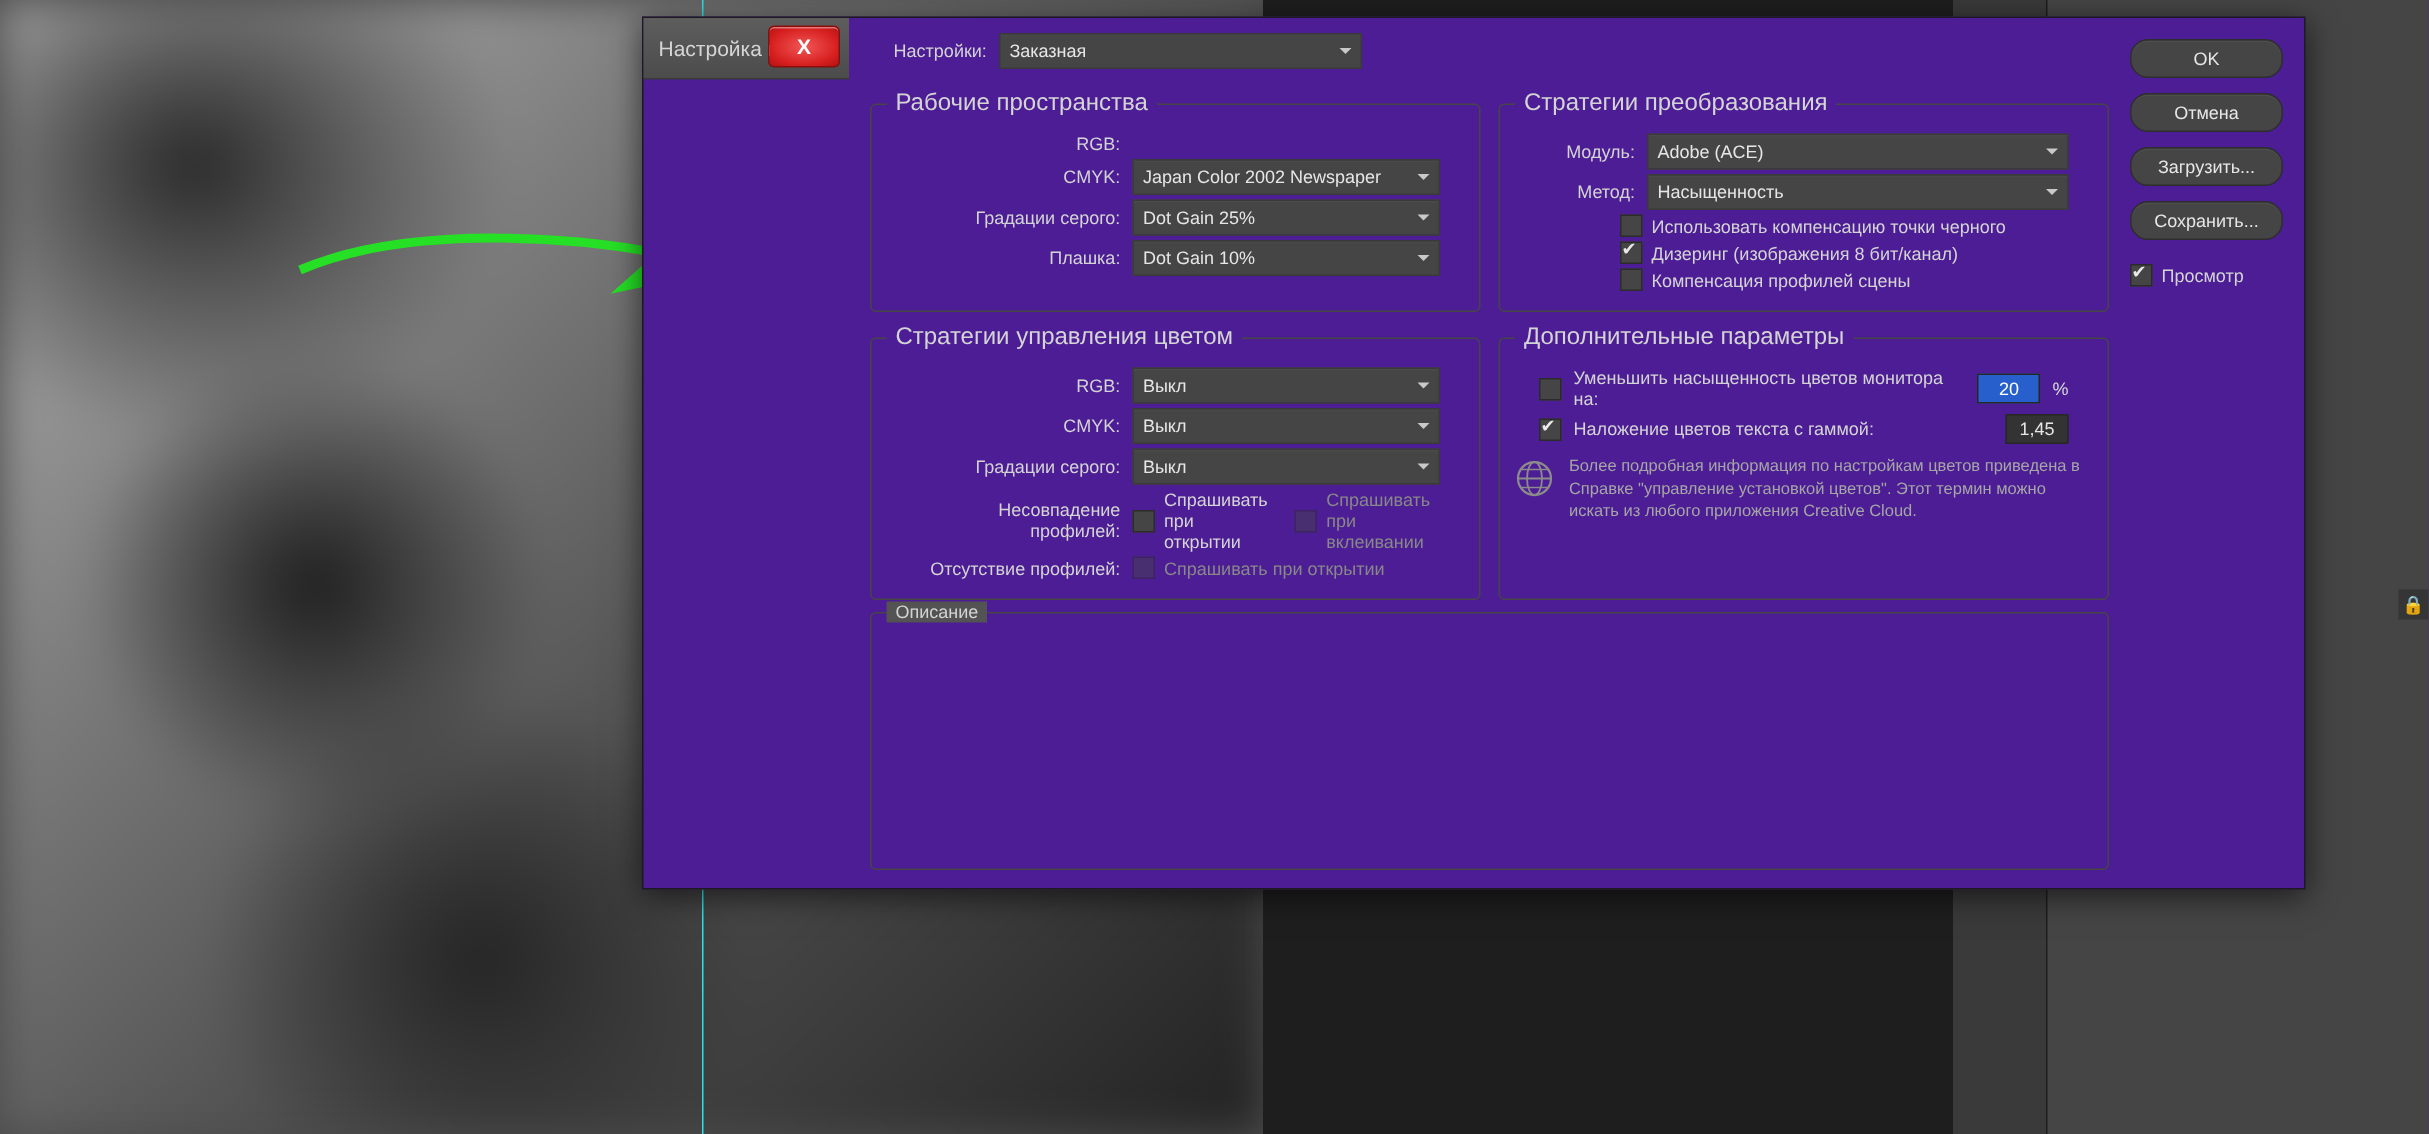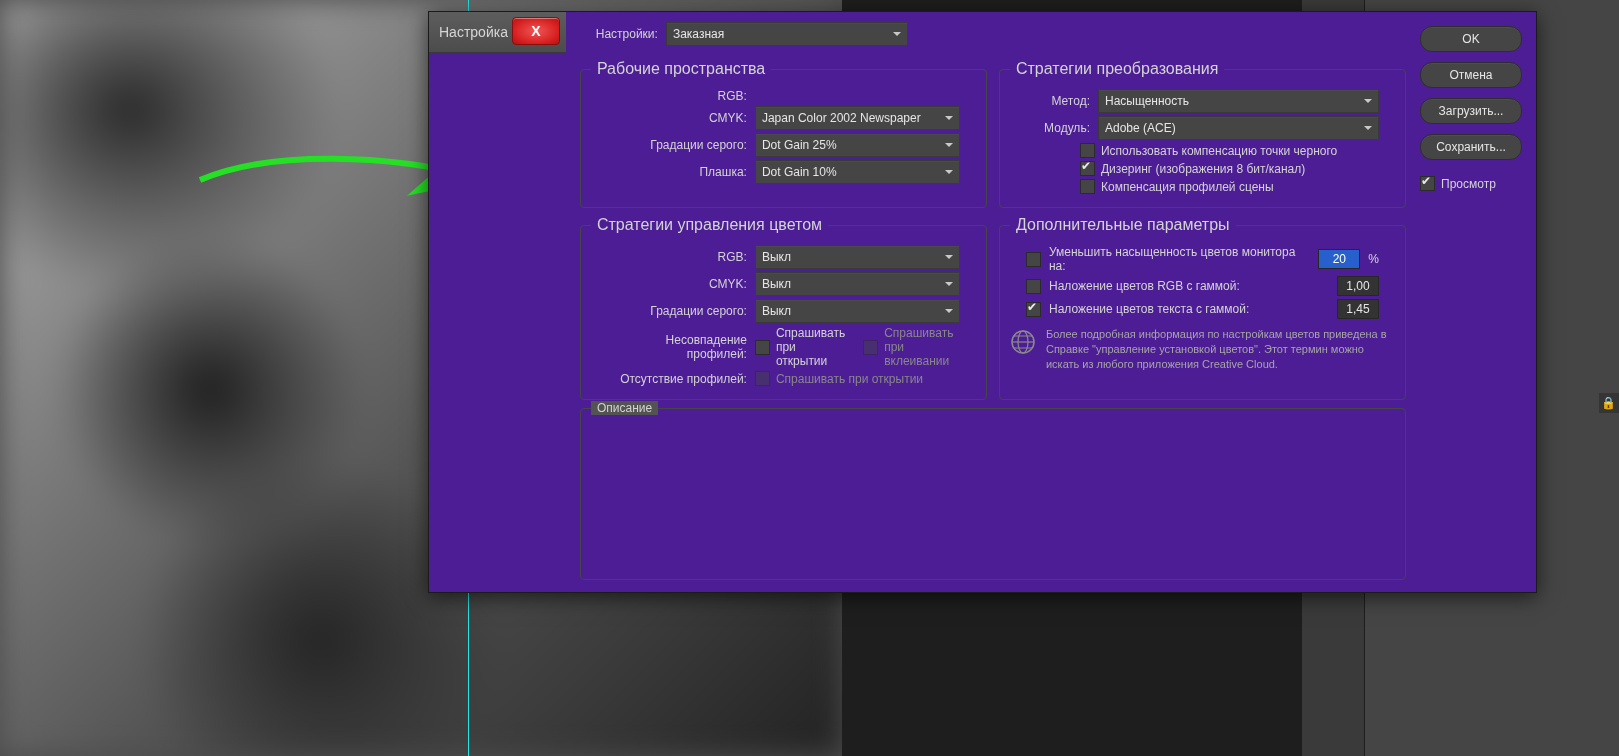--- a/index.html
+++ b/index.html
@@ -380,29 +380,29 @@
             <span class="lbl">Плашка:</span>
             <div class="select">
                 <span>Dot Gain 10%</span>
               </div>
           </div>
         </fieldset>
 
         <fieldset class="panel">
           <legend>Стратегии преобразования</legend>
           <div class="row lbl-sm">
+            <span class="lbl">Модуль:</span>
+            <div class="select">
+                <span>Adobe (ACE)</span>
+              </div>
+          </div>
+          <div class="row lbl-sm">
             <span class="lbl">Метод:</span>
             <div class="select">
                 <span>Насыщенность</span>
-              </div>
-          </div>
-          <div class="row lbl-sm">
-            <span class="lbl">Модуль:</span>
-            <div class="select">
-                <span>Adobe (ACE)</span>
               </div>
           </div>
           <div class="chk-row indent">
             <div class="chk"></div>
             <span class="chk-label">Использовать компенсацию точки черного</span>
           </div>
           <div class="chk-row indent">
             <div class="chk checked"></div>
             <span class="chk-label">Дизеринг (изображения 8 бит/канал)</span>
           </div>
@@ -455,25 +455,20 @@
           </div>
         </fieldset>
 
         <fieldset class="panel">
           <legend>Дополнительные параметры</legend>
           <div class="adv-row">
             <div class="chk"></div>
             <span class="adv-label">Уменьшить насыщенность цветов монитора на:</span>
             <span class="num-box hl">20</span>
             <span>%</span>
-          </div>
-          <div class="adv-row">
-            <div class="chk"></div>
-            <span class="adv-label">Наложение цветов RGB с гаммой:</span>
-            <span class="num-box">1,00</span>
           </div>
           <div class="adv-row">
             <div class="chk checked"></div>
             <span class="adv-label">Наложение цветов текста с гаммой:</span>
             <span class="num-box">1,45</span>
           </div>
           <div class="help-row">
             <svg class="help-icon" viewBox="0 0 26 26">
               <circle cx="13" cy="13" r="11" fill="none" stroke="#8b8b8b" stroke-width="1.5"></circle>
               <ellipse cx="13" cy="13" rx="5" ry="11" fill="none" stroke="#8b8b8b" stroke-width="1.2"></ellipse>

